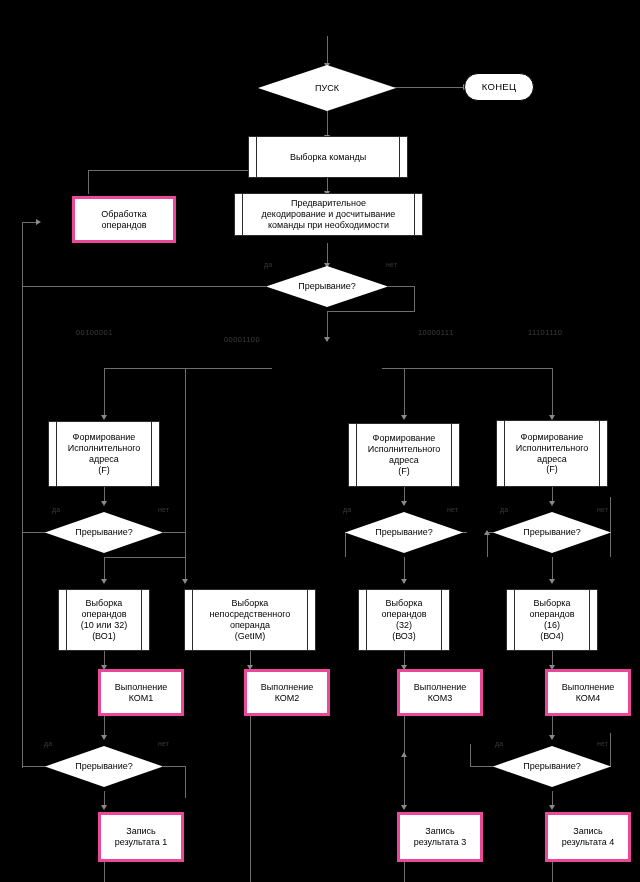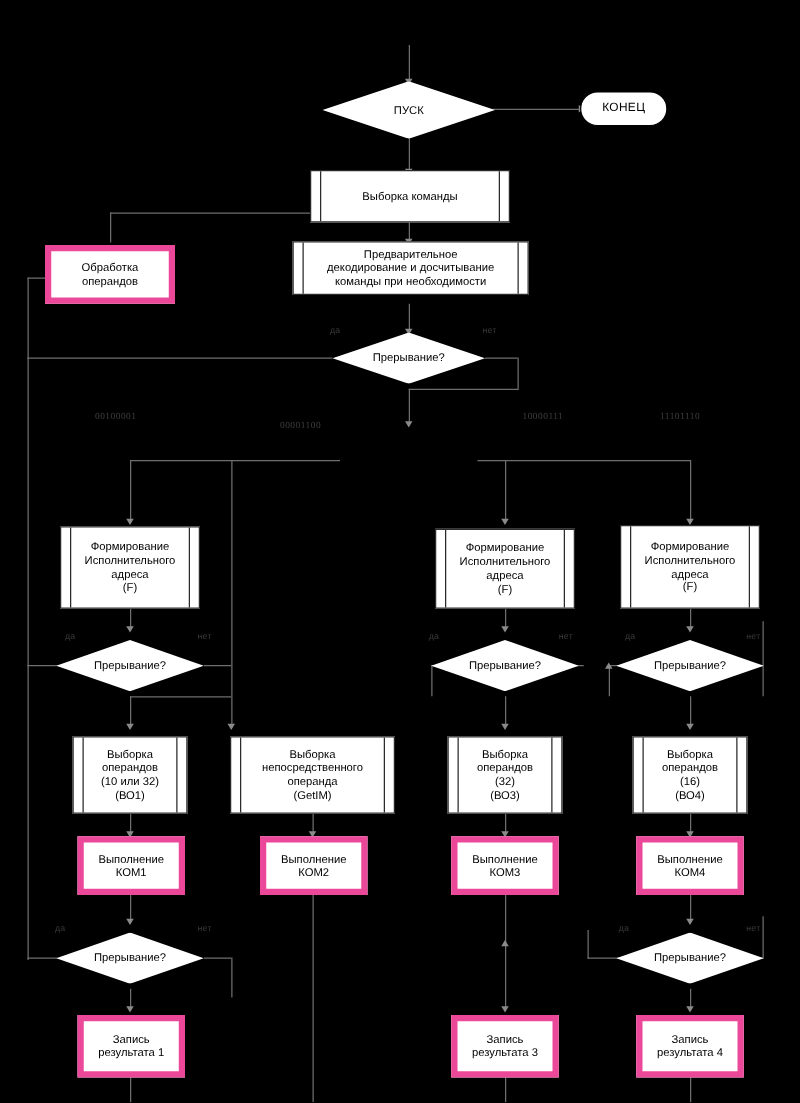--- a/index.html
+++ b/index.html
@@ -34,21 +34,22 @@
     background: #ffffff;
     border: 1px solid #000000;
     border-radius: 14px;
     font-size: 9.5px;
     letter-spacing: .3px;
   }
 
   
   .process {
     background: #ffffff;
-    border: 5px solid #ec4899;
+    border: 3px solid #ec4899;
+    margin-left: 36px;
   }
 
   
   .predef {
     background: #ffffff;
     border: 1px solid #2b2b2b;
   }
   .predef .bar-l, .predef .bar-r {
     position: absolute;
     top: 0;
@@ -106,21 +107,20 @@
     font-size: 7px;
     white-space: nowrap;
     letter-spacing: .2px;
   }
   .opcode {
     position: absolute;
     color: #3d3d3d;
     font-size: 7.5px;
     white-space: nowrap;
     letter-spacing: .4px;
-    font-family: Liberation Serif, serif;
   }
 </style>
 </head>
 <body>
 
 <div id="canvas">
 
   <div class="ln lnv" style="left:327px; top:36px; height:29px;"></div>
   <div class="arw arw-d" style="left:324px; top:63px;"></div>
 

